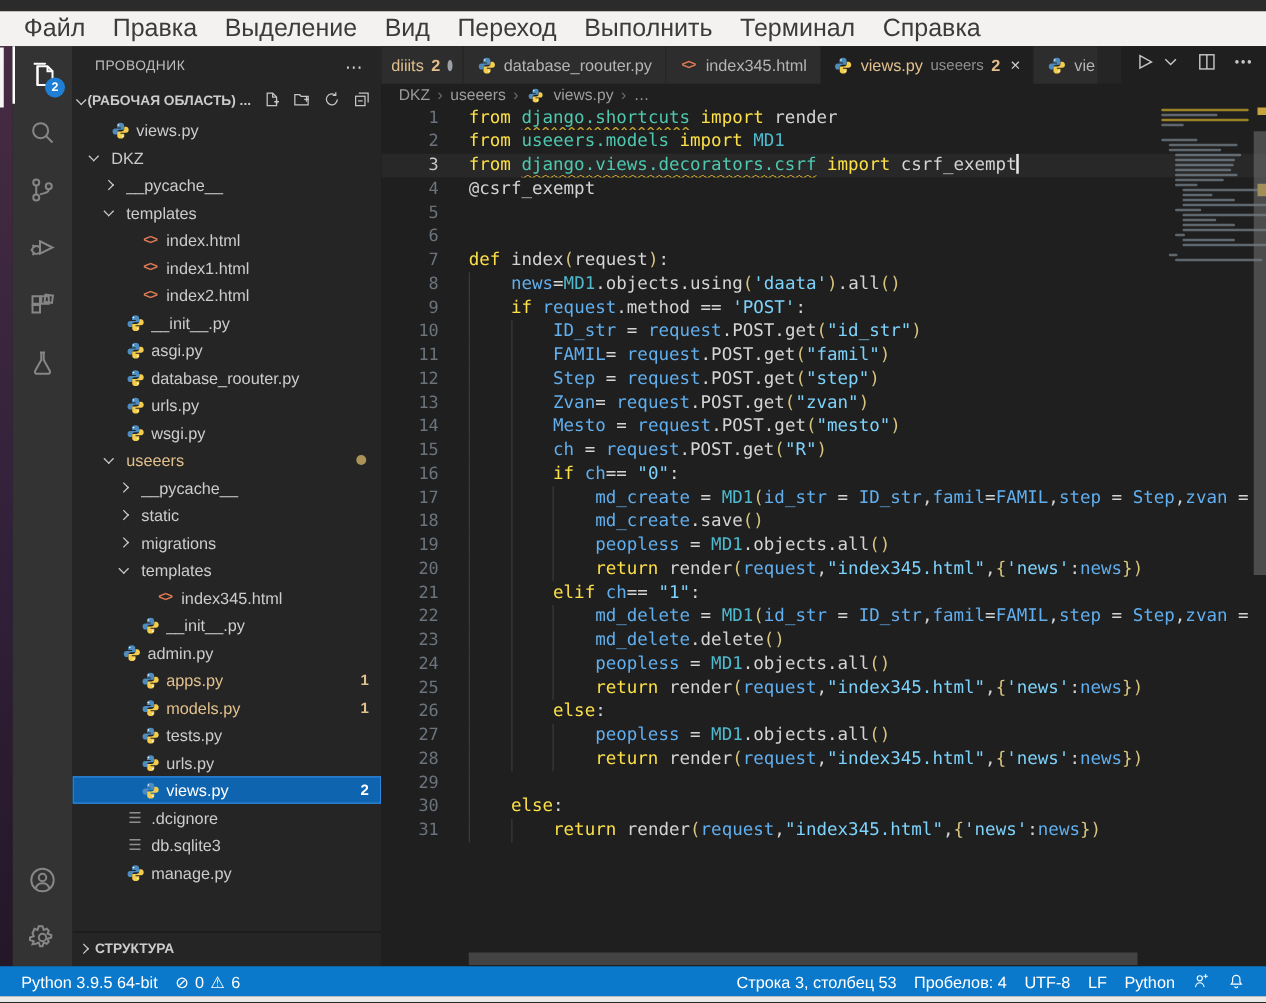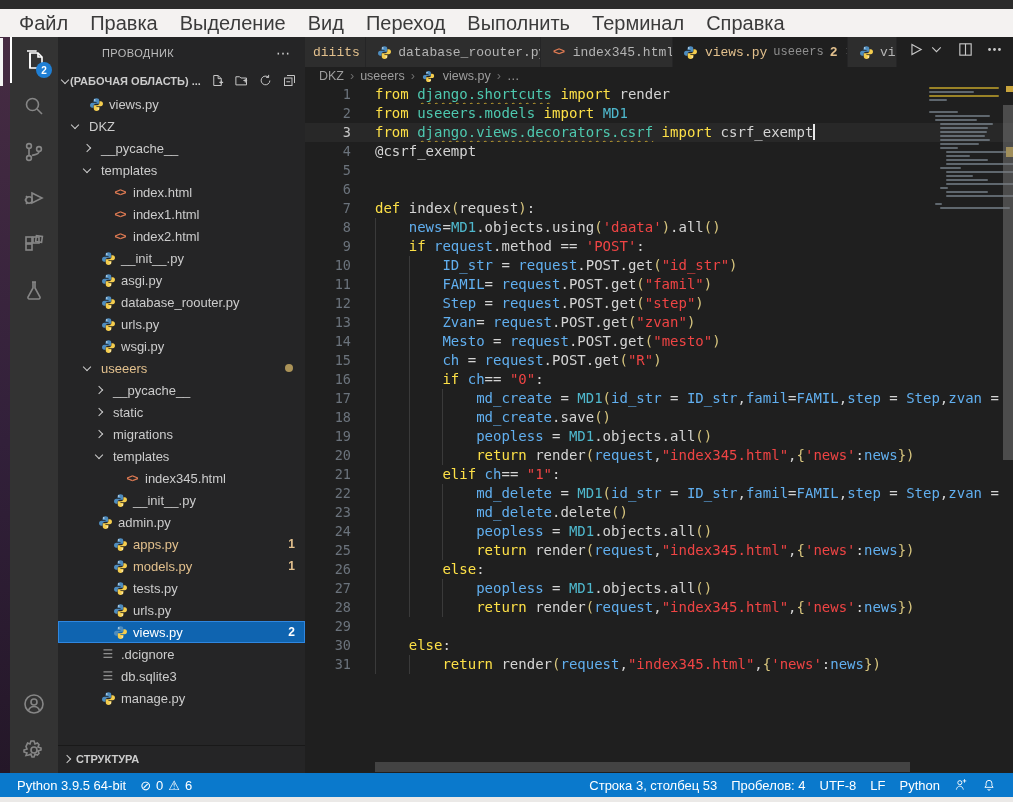--- a/index.html
+++ b/index.html
@@ -22,21 +22,21 @@
   .activitybar { width:48px; background:#333333; display:flex; flex-direction:column; align-items:center; }
   .act-item { width:48px; height:46px; display:flex; align-items:center; justify-content:center; position:relative; color:#868686; }
   .act-item.active { color:#ffffff; border-left:2px solid #ffffff; }
   .act-item svg { width:24px; height:24px; }
   .act-badge { position:absolute; right:6px; bottom:5px; min-width:16px; height:16px; border-radius:9px;
                background:#1f7fd4; color:#fff; font-size:10px; font-weight:bold; display:flex; align-items:center; justify-content:center; padding:0 3px; }
   .act-spacer { flex:1; }
 
   
   .sidebar { width:247px; background:#252526; position:relative; color:#c5c5c5; overflow:hidden; }
-  .sb-title { height:32px; display:flex; align-items:center; padding:0 14px 0 18px; font-size:11px; letter-spacing:.4px; color:#bcbcbc;margin-left:26px; }
+  .sb-title { height:32px; display:flex; align-items:center; padding:0 14px 0 18px; font-size:11px; letter-spacing:.4px; color:#bcbcbc; }
   .sb-title .dots { margin-left:auto; color:#cfcfcf; font-size:14px; letter-spacing:1px; }
   .sb-section { height:24px; display:flex; align-items:center; padding:0 8px 0 4px; font-size:11px; font-weight:bold; color:#cccccc; }
   .sb-section .label { margin-left:2px; white-space:nowrap; overflow:hidden; }
   .sb-actions { margin-left:auto; display:flex; gap:9px; }
   .sb-actions svg { width:15px; height:15px; }
   .chev { display:inline-block; width:6px; height:6px; border-right:1.4px solid #cccccc; border-bottom:1.4px solid #cccccc; flex:none; }
   .chev.down { transform:rotate(45deg); margin-top:-3px; }
   .chev.right { transform:rotate(-45deg); }
 
   .tree { position:relative; }
@@ -49,21 +49,21 @@
   .row .dotbadge { position:absolute; right:12px; width:8px; height:8px; border-radius:50%; background:#ab9358; }
   .ficon { width:16px; height:16px; flex:none; display:inline-flex; align-items:center; justify-content:center; }
   .ficon svg { width:15px; height:15px; }
   .html-ico { color:#e07b53; font-size:11px; font-weight:bold; letter-spacing:-1px; }
   .list-ico { color:#8f8f8f; font-size:12px; }
   .outline-section { position:absolute; bottom:2px; left:0; width:100%; height:26px; border-top:1px solid #191919;
                      display:flex; align-items:center; padding-left:6px; font-size:11px; font-weight:bold; color:#cccccc; background:#252526; gap:6px; }
 
   
   .editor { flex:1; position:relative; background:#1f1f1f; overflow:hidden; }
-  .tabbar { height:30px; background:#252526; display:flex; align-items:stretch; position:relative;font-family:Liberation Mono, monospace; }
+  .tabbar { height:30px; background:#252526; display:flex; align-items:stretch; position:relative; }
   .tab { display:flex; align-items:center; gap:6px; padding:0 10px; font-size:13px; background:#2d2d2d; color:#b4b4b4; border-right:1px solid #252526; white-space:nowrap; overflow:hidden; }
   .tab.active { background:#1f1f1f; color:#e2c08d; }
   .tab .desc { font-size:12px; color:#8f8f8f; }
   .tab .tbadge { color:#e2c08d; font-weight:bold; }
   .tab .close { color:#cccccc; font-size:14px; margin-left:2px; }
   .tab .dirty { width:9px; height:9px; border-radius:50%; background:#9aa0a6; }
   .tab.clip1 { width:66px; color:#e2c08d; padding:0 8px; }
   .tab.clip2 { width:52px; }
   .tab-actions { margin-left:auto; display:flex; align-items:center; gap:12px; padding:0 10px; color:#c8c8c8; background:#1f1f1f; }
   .tab-actions svg { width:17px; height:17px; }
@@ -73,21 +73,21 @@
   .breadcrumb .ficon svg { width:13px; height:13px; }
 
   .code-wrap { position:absolute; top:48px; left:0; right:0; bottom:0; overflow:hidden; }
   .code-line { position:relative; height:19px; line-height:19px; font-family:"DejaVu Sans Mono", monospace; font-size:14px; white-space:pre; }
   .code-line.active { background:#282828; }
   .ln { position:absolute; left:0; top:0; width:46px; text-align:right; color:#6b737c; font-size:13.5px; }
   .code-line.active .ln { color:#c8c8c8; }
   .ct { position:absolute; left:70px; top:0; right:12px; overflow:hidden; }
   .guide { position:absolute; top:0; width:1px; height:19px; background:#3a3a3a; }
   .tk-k { color:#fde047; } .tk-m { color:#4EC9B0; } .tk-c { color:#4FB9CE; }
-  .tk-v { color:#61AFEF; } .tk-s { color:#ef4444; } .tk-p { color:#d4d4d4; } .tk-b { color:#d7c57e; }
+  .tk-v { color:#61AFEF; } .tk-s { color:#7dd3fc; } .tk-p { color:#d4d4d4; } .tk-b { color:#d7c57e; }
   .sq { text-decoration:underline; text-decoration-style:wavy; text-decoration-color:#c3a22e; text-decoration-thickness:1px; text-underline-offset:3px; }
   .cursor { display:inline-block; width:1.5px; height:16px; background:#e8e8e8; vertical-align:-3px; }
 
   .minimap { position:absolute; top:2px; right:12px; width:72px; }
   .minimap .mbar { height:2px; margin-bottom:2px; border-radius:1px; }
   .vscroll { position:absolute; right:0; top:20px; width:10px; height:355px; background:rgba(121,121,121,0.5); }
   .ruler-mark { position:absolute; right:0; width:7px; background:#c8a43c; }
   .hscroll { position:absolute; left:70px; bottom:1px; width:535px; height:10px; background:#434343; }
 
   

